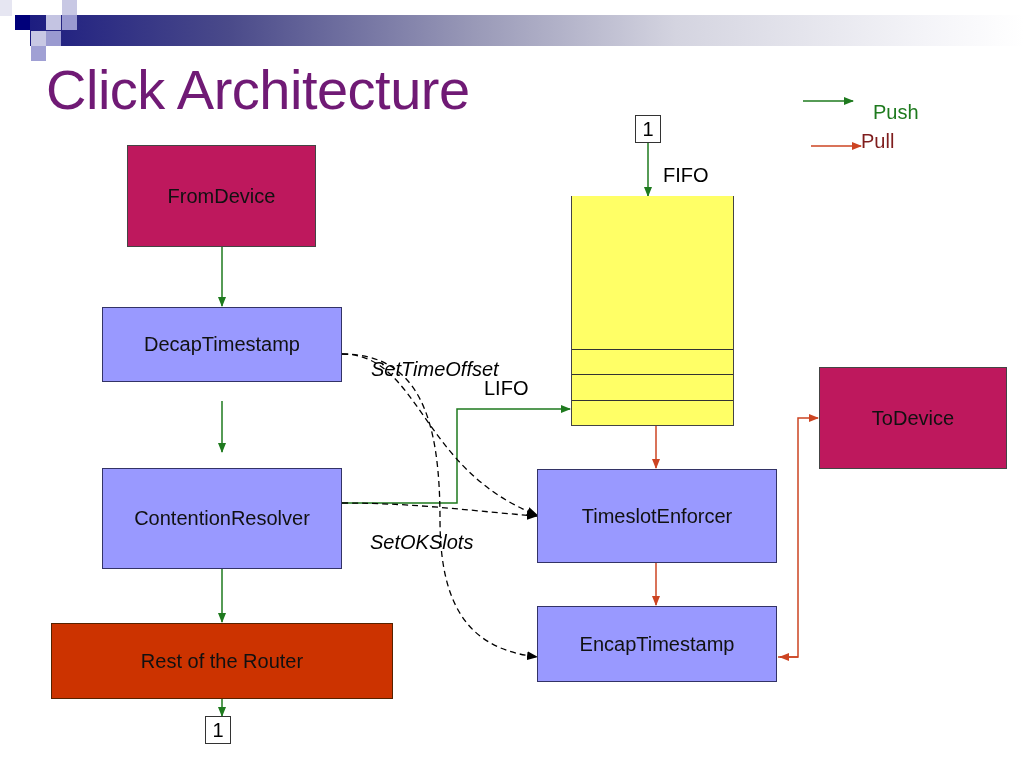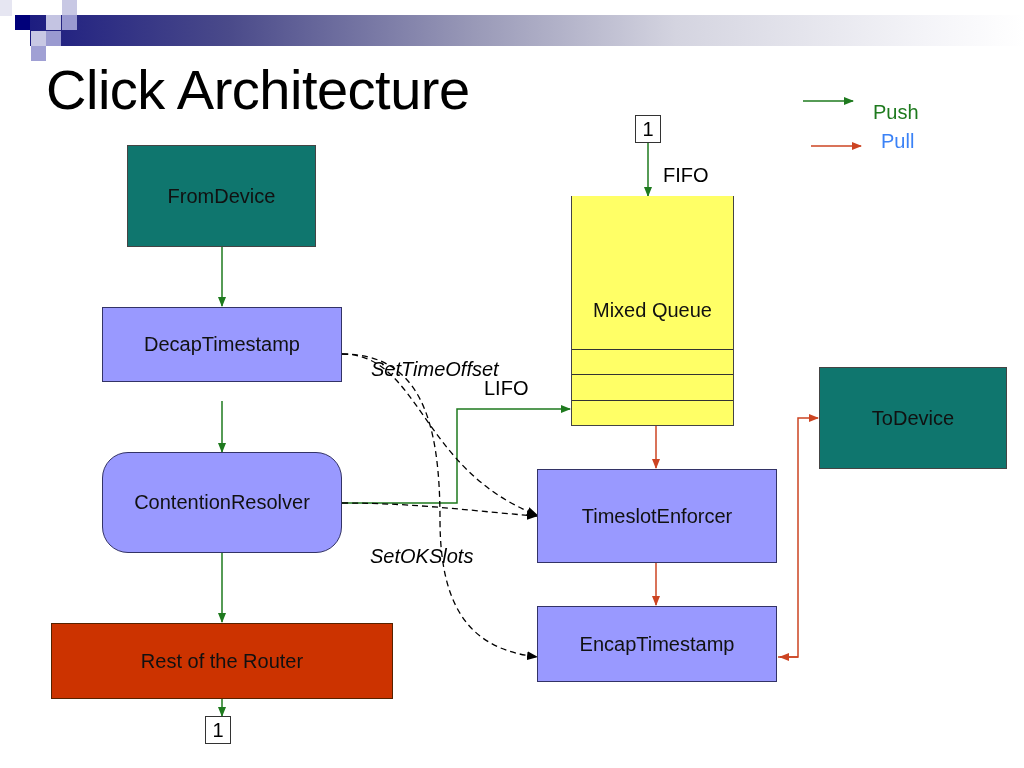--- a/index.html
+++ b/index.html
@@ -1,22 +1,22 @@
 <!DOCTYPE html>
 <html><head>
   <meta charset="utf-8">
   <style>
     html, body { margin:0; padding:0; }
     body { width:1024px; height:768px; position:relative; overflow:hidden; background:#ffffff; font-family:"Liberation Sans", sans-serif; }
     .hdr-bar { position:absolute; left:30px; top:15px; width:994px; height:31px;
       background:linear-gradient(to right, #1d1d80 0%, #4a4a8a 20%, #9a9ab8 45%, #d4d4e0 65%, #f4f4f8 90%, #ffffff 100%); }
     .sq { position:absolute; }
-    .title { position:absolute; left:46px; top:62px; font-size:56px; color:#000000; letter-spacing:-0.5px; line-height:1; }
+    .title { position:absolute; left:46px; top:62px; font-size:56px; color:#701a75; letter-spacing:-0.5px; line-height:1; }
     .box { position:absolute; box-sizing:border-box; border:1px solid #444; display:flex; align-items:center; justify-content:center; font-size:20px; color:#111; }
-    .yellow { background:#0f766e; }
+    .yellow { background:#be185d; }
     .blue { background:#9999ff; border-color:#333366; }
     .red { background:#cc3300; border-color:#552200; }
     .num { position:absolute; box-sizing:border-box; border:1px solid #333; background:#fff; width:26px; height:28px; display:flex; align-items:center; justify-content:center; font-size:20px; }
     .lbl { position:absolute; font-size:20px; color:#000; }
     .ital { font-style:italic; }
     svg.wires { position:absolute; left:0; top:0; }
   </style>
 </head>
 <body>
 
@@ -61,37 +61,36 @@
   <line x1="656" y1="563" x2="656" y2="605" stroke="#cc4422" stroke-width="1.5" marker-end="url(#ar)"></line>
   <polyline points="778,657 798,657 798,418 818,418" fill="none" stroke="#cc4422" stroke-width="1.5" marker-end="url(#ar)"></polyline>
   <line x1="798" y1="657" x2="780" y2="657" stroke="#cc4422" stroke-width="1.5" marker-end="url(#ar)"></line>
 
   <path d="M342,354 C420,354 420,470 537,515" fill="none" stroke="#000" stroke-width="1.3" stroke-dasharray="6,4" marker-end="url(#ab)"></path>
   <path d="M342,354 C420,354 440,420 440,520 C440,620 480,650 537,657" fill="none" stroke="#000" stroke-width="1.3" stroke-dasharray="6,4" marker-end="url(#ab)"></path>
   <path d="M342,503 C420,503 480,512 537,516" fill="none" stroke="#000" stroke-width="1.3" stroke-dasharray="6,4" marker-end="url(#ab)"></path>
 </svg>
 
 <div class="lbl" style="left:873px;top:101px;color:#1e7a1e;">Push</div>
-<div class="lbl" style="left:881px;top:130px;color:#3b82f6;">Pull</div>
+<div class="lbl" style="left:861px;top:130px;color:#7f1d1d;">Pull</div>
 
 <div class="box yellow" style="left:127px;top:145px;width:189px;height:102px;">
   <span>FromDevice</span>
 </div>
 <div class="box blue" style="left:102px;top:307px;width:240px;height:75px;">
   <span>DecapTimestamp</span>
 </div>
-<div class="box blue" style="left:102px;top:452px;width:240px;height:101px;border-radius:26px;">
+<div class="box blue" style="left:102px;top:468px;width:240px;height:101px;">
   <span>ContentionResolver</span>
 </div>
 <div class="box red" style="left:51px;top:623px;width:342px;height:76px;">
   <span>Rest of the Router</span>
 </div>
 
 <div style="position:absolute;left:571px;top:196px;width:163px;height:230px;background:#ffff66;border-left:1px solid #444;border-right:1px solid #444;border-bottom:1px solid #444;box-sizing:border-box;">
-  <div style="position:absolute;left:0;right:0;top:103px;text-align:center;font-size:20px;color:#111;">Mixed Queue</div>
   <div style="position:absolute;left:0;right:0;top:153px;border-top:1px solid #333;"></div>
   <div style="position:absolute;left:0;right:0;top:178px;border-top:1px solid #333;"></div>
   <div style="position:absolute;left:0;right:0;top:204px;border-top:1px solid #333;"></div>
 </div>
 
 <div class="box blue" style="left:537px;top:469px;width:240px;height:94px;">
   <span>TimeslotEnforcer</span>
 </div>
 <div class="box blue" style="left:537px;top:606px;width:240px;height:76px;">
   <span>EncapTimestamp</span>
@@ -99,13 +98,13 @@
 <div class="box yellow" style="left:819px;top:367px;width:188px;height:102px;">
   <span>ToDevice</span>
 </div>
 
 <div class="num" style="left:635px;top:115px;">1</div>
 <div class="num" style="left:205px;top:716px;">1</div>
 
 <div class="lbl" style="left:663px;top:164px;">FIFO</div>
 <div class="lbl" style="left:484px;top:377px;">LIFO</div>
 <div class="lbl ital" style="left:371px;top:358px;">SetTimeOffset</div>
-<div class="lbl ital" style="left:370px;top:545px;">SetOKSlots</div>
+<div class="lbl ital" style="left:370px;top:531px;">SetOKSlots</div>
 
 </body></html>

